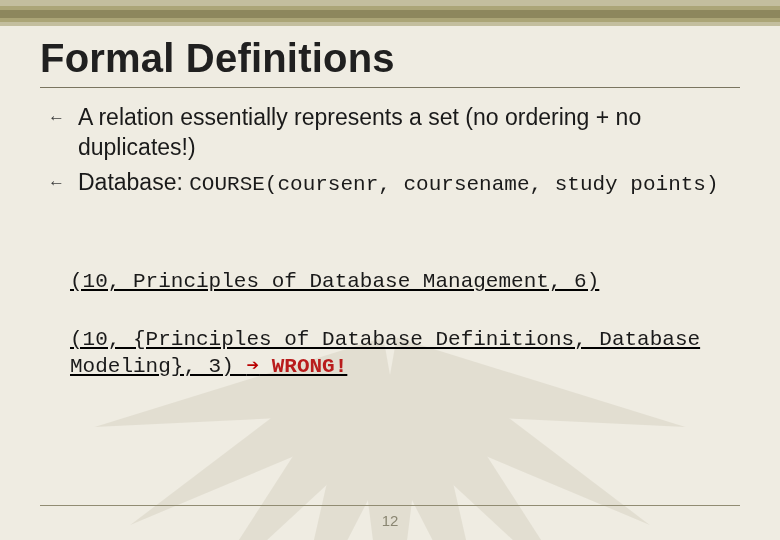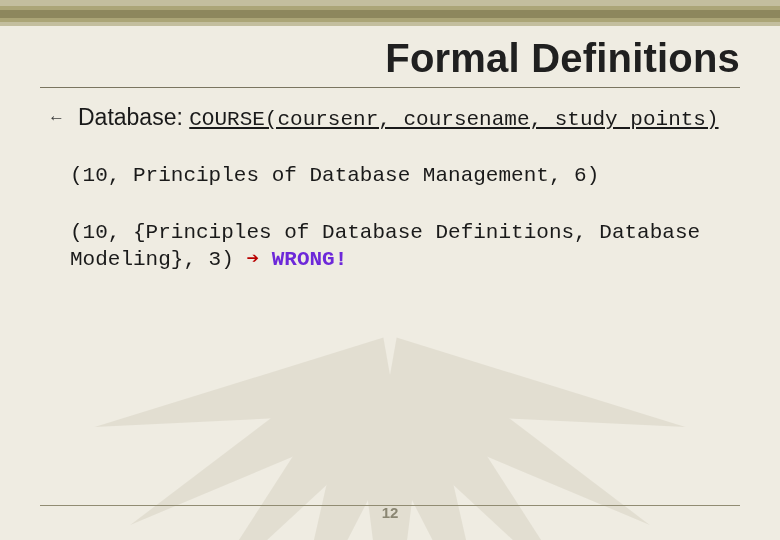--- a/index.html
+++ b/index.html
@@ -57,21 +57,21 @@
   .fan .r7 { transform: translateX(-50%) rotate(40deg); }
   .fan .r8 { transform: translateX(-50%) rotate(60deg); }
   .fan .r9 { transform: translateX(-50%) rotate(80deg); }
 
   .content {
     position: relative;
     z-index: 2;
     padding: 4px 40px 0 40px;
   }
   h1.title {
-    text-align: right;
+    text-align: left;
     font-size: 40px;
     font-weight: 700;
     color: #202020;
     margin: 6px 0 6px 0;
     letter-spacing: 0.2px;
   }
   .rule {
     border: none;
     border-top: 1px solid #7a7560;
     margin: 0 0 14px 0;
@@ -93,57 +93,56 @@
     content: "\2190"; 
     position: absolute;
     left: 2px;
     top: 3px;
     font-size: 17px;
     color: #3d3d3d;
   }
   .mono {
     font-family: "Courier New", Courier, monospace;
     font-size: 21px;
-    text-decoration: underline;
   }
   .examples {
-    margin-top: 28px;
+    margin-top: 70px;
     padding-left: 30px;
+    text-decoration: underline;
   }
   .ex-line {
     font-family: "Courier New", Courier, monospace;
     font-size: 21px;
     color: #1a1a1a;
     line-height: 1.3;
   }
   .ex-block2 { margin-top: 30px; }
   .wrong {
-    color: #6d28d9;
+    color: #b91c1c;
     font-weight: bold;
   }
   .arrow-right {
     color: #b90000;
     font-weight: bold;
   }
   .footer-rule {
     position: absolute;
     left: 40px;
     right: 40px;
     bottom: 26px;
     border: none;
     border-top: 1px solid #918c73;
   }
   .slidenum {
     position: absolute;
-    bottom: 19px;
+    bottom: 11px;
     width: 100%;
     text-align: center;
     font-size: 15px;
     color: #8a8672;
-    font-weight: bold;
   }
 </style>
 </head>
 <body>
 
 <div class="slide">
 
   <div class="topbar">
     <div class="seg1"></div>
       <div class="seg2"></div>
@@ -162,20 +161,21 @@
     <div class="rib r7"></div>
       <div class="rib r8"></div>
       <div class="rib r9"></div>
   </div>
 
   <div class="content">
     <h1 class="title">Formal Definitions</h1>
     <hr class="rule">
 
     <ul class="bullets">
+      <li>A relation essentially represents a set (no ordering + no duplicates!)</li>
       <li>
         <span>Database: </span><span class="mono">COURSE(coursenr, coursename, study points)</span>
       </li>
     </ul>
 
     <div class="examples">
       <div class="ex-line">(10, Principles of Database Management, 6)</div>
       <div class="ex-block2">
         <div class="ex-line">(10, {Principles of Database Definitions, Database</div>
         <div class="ex-line">

